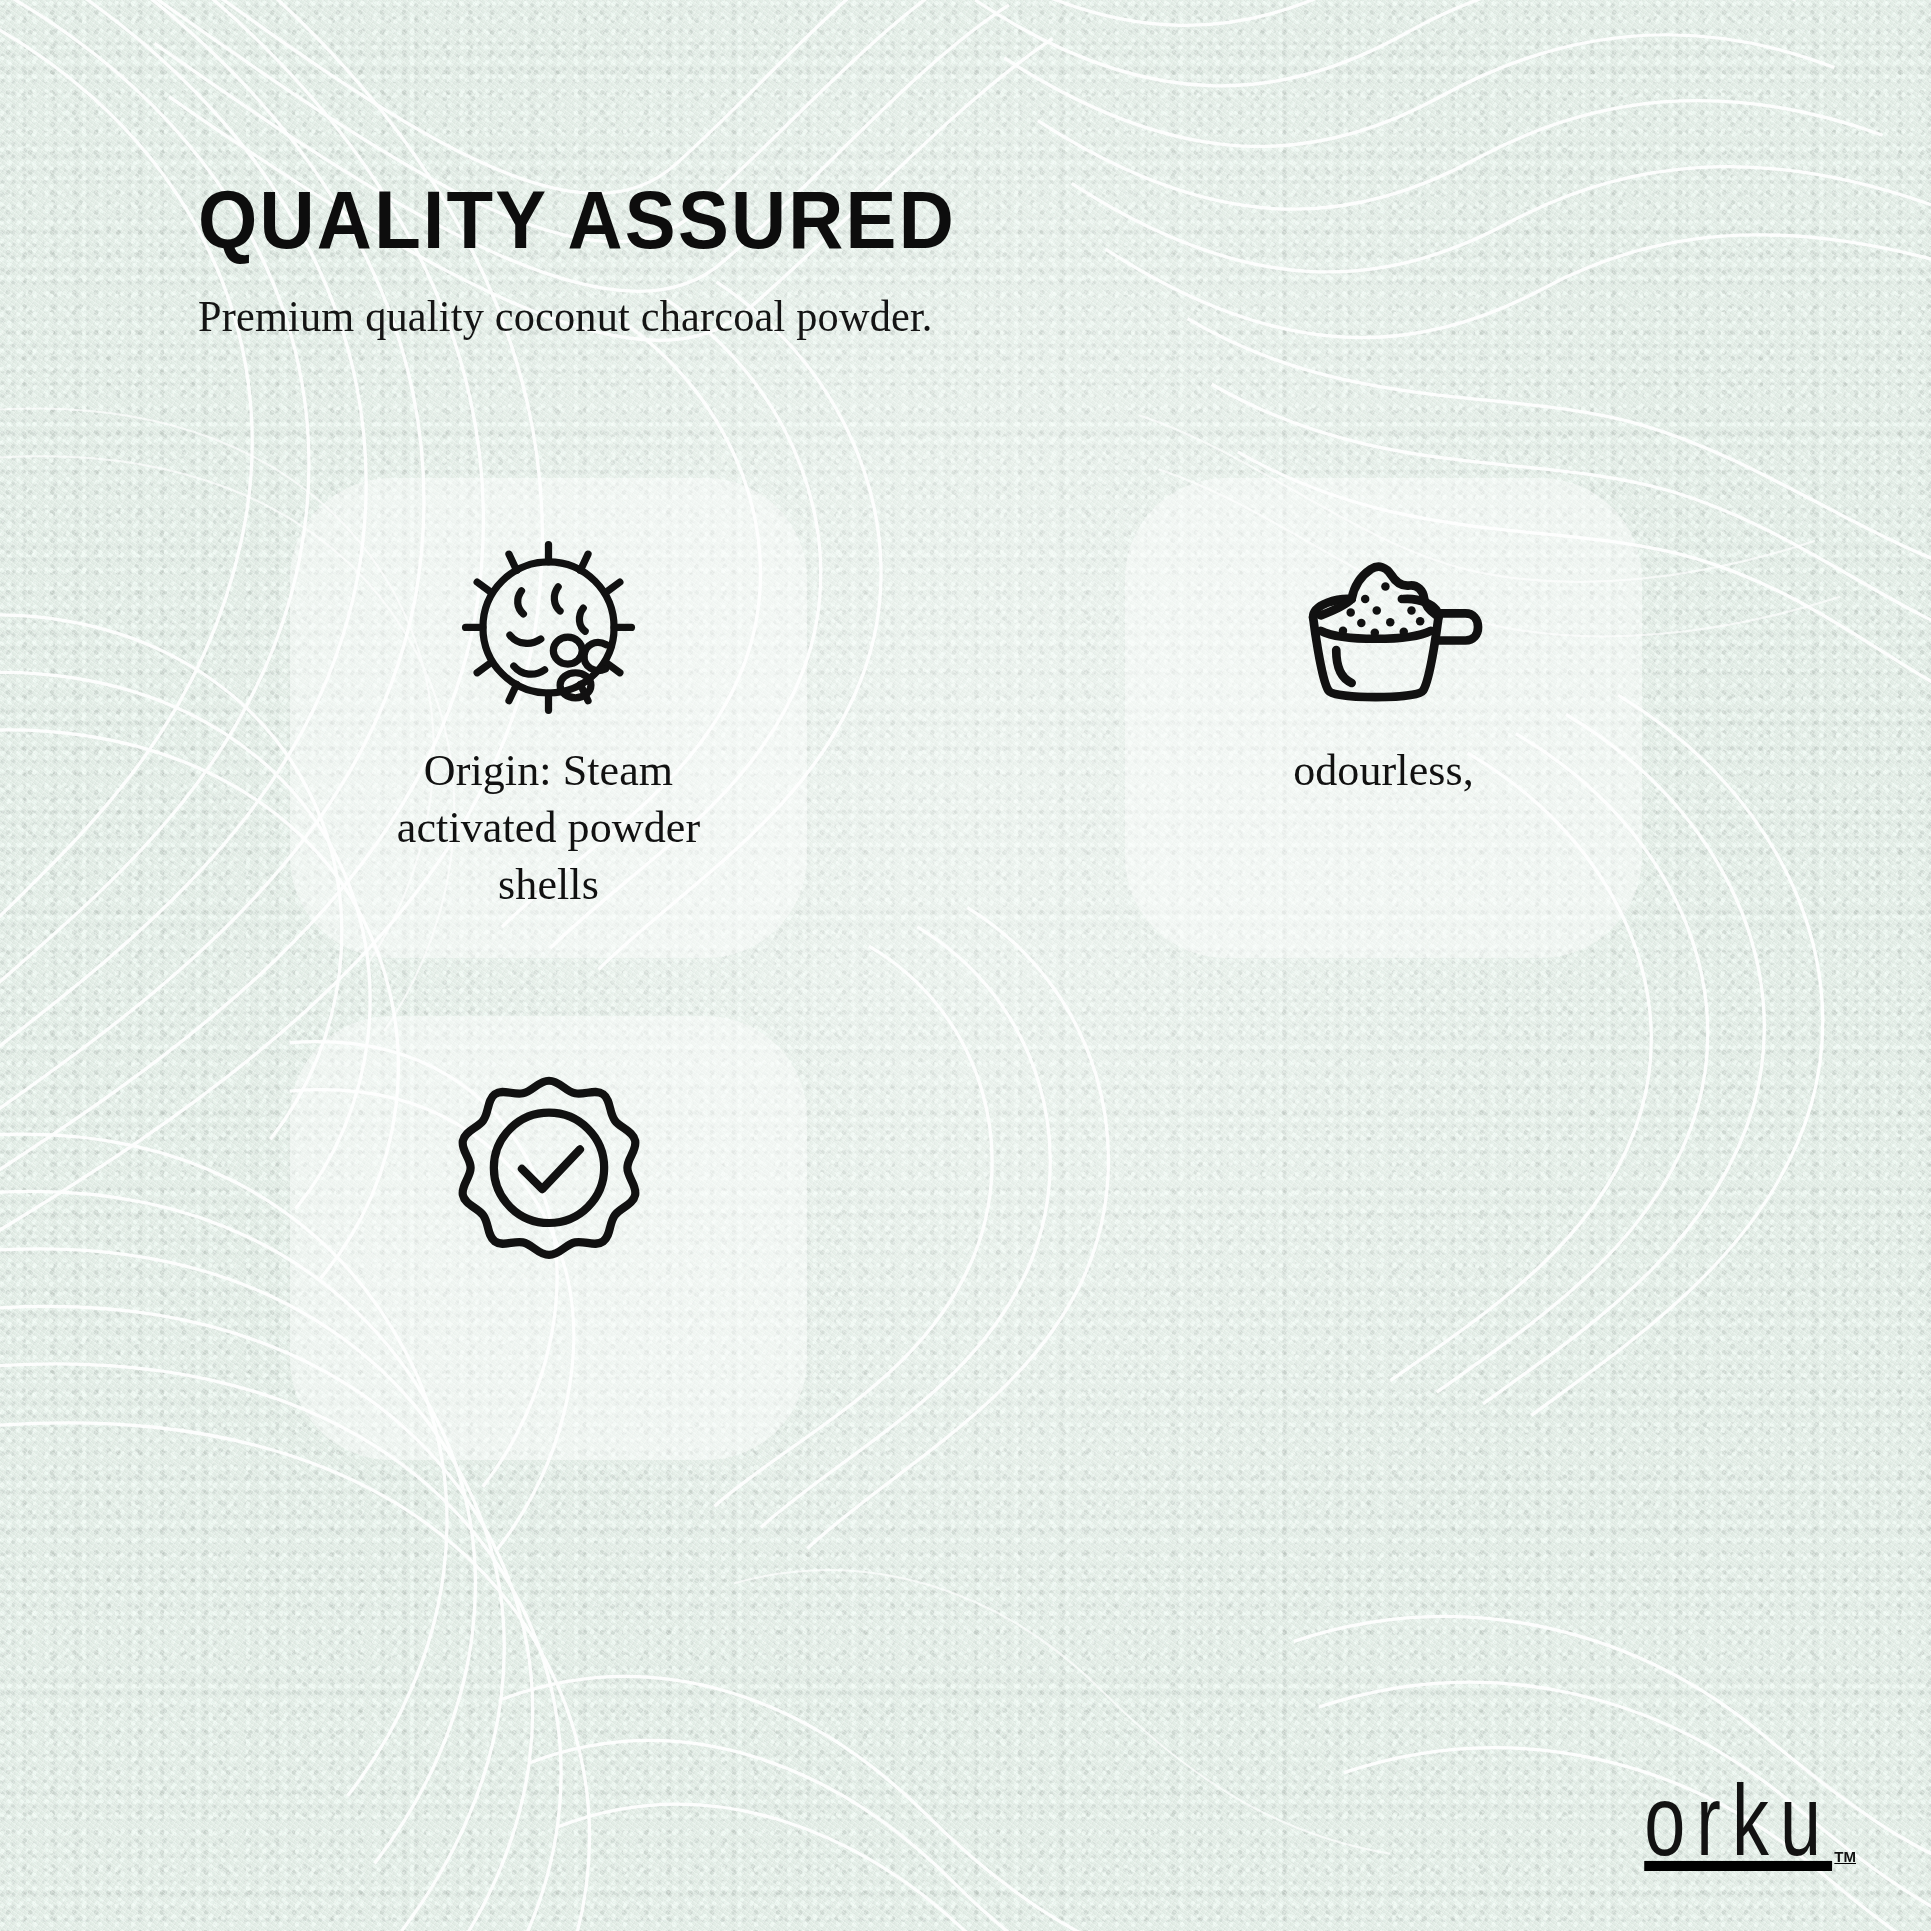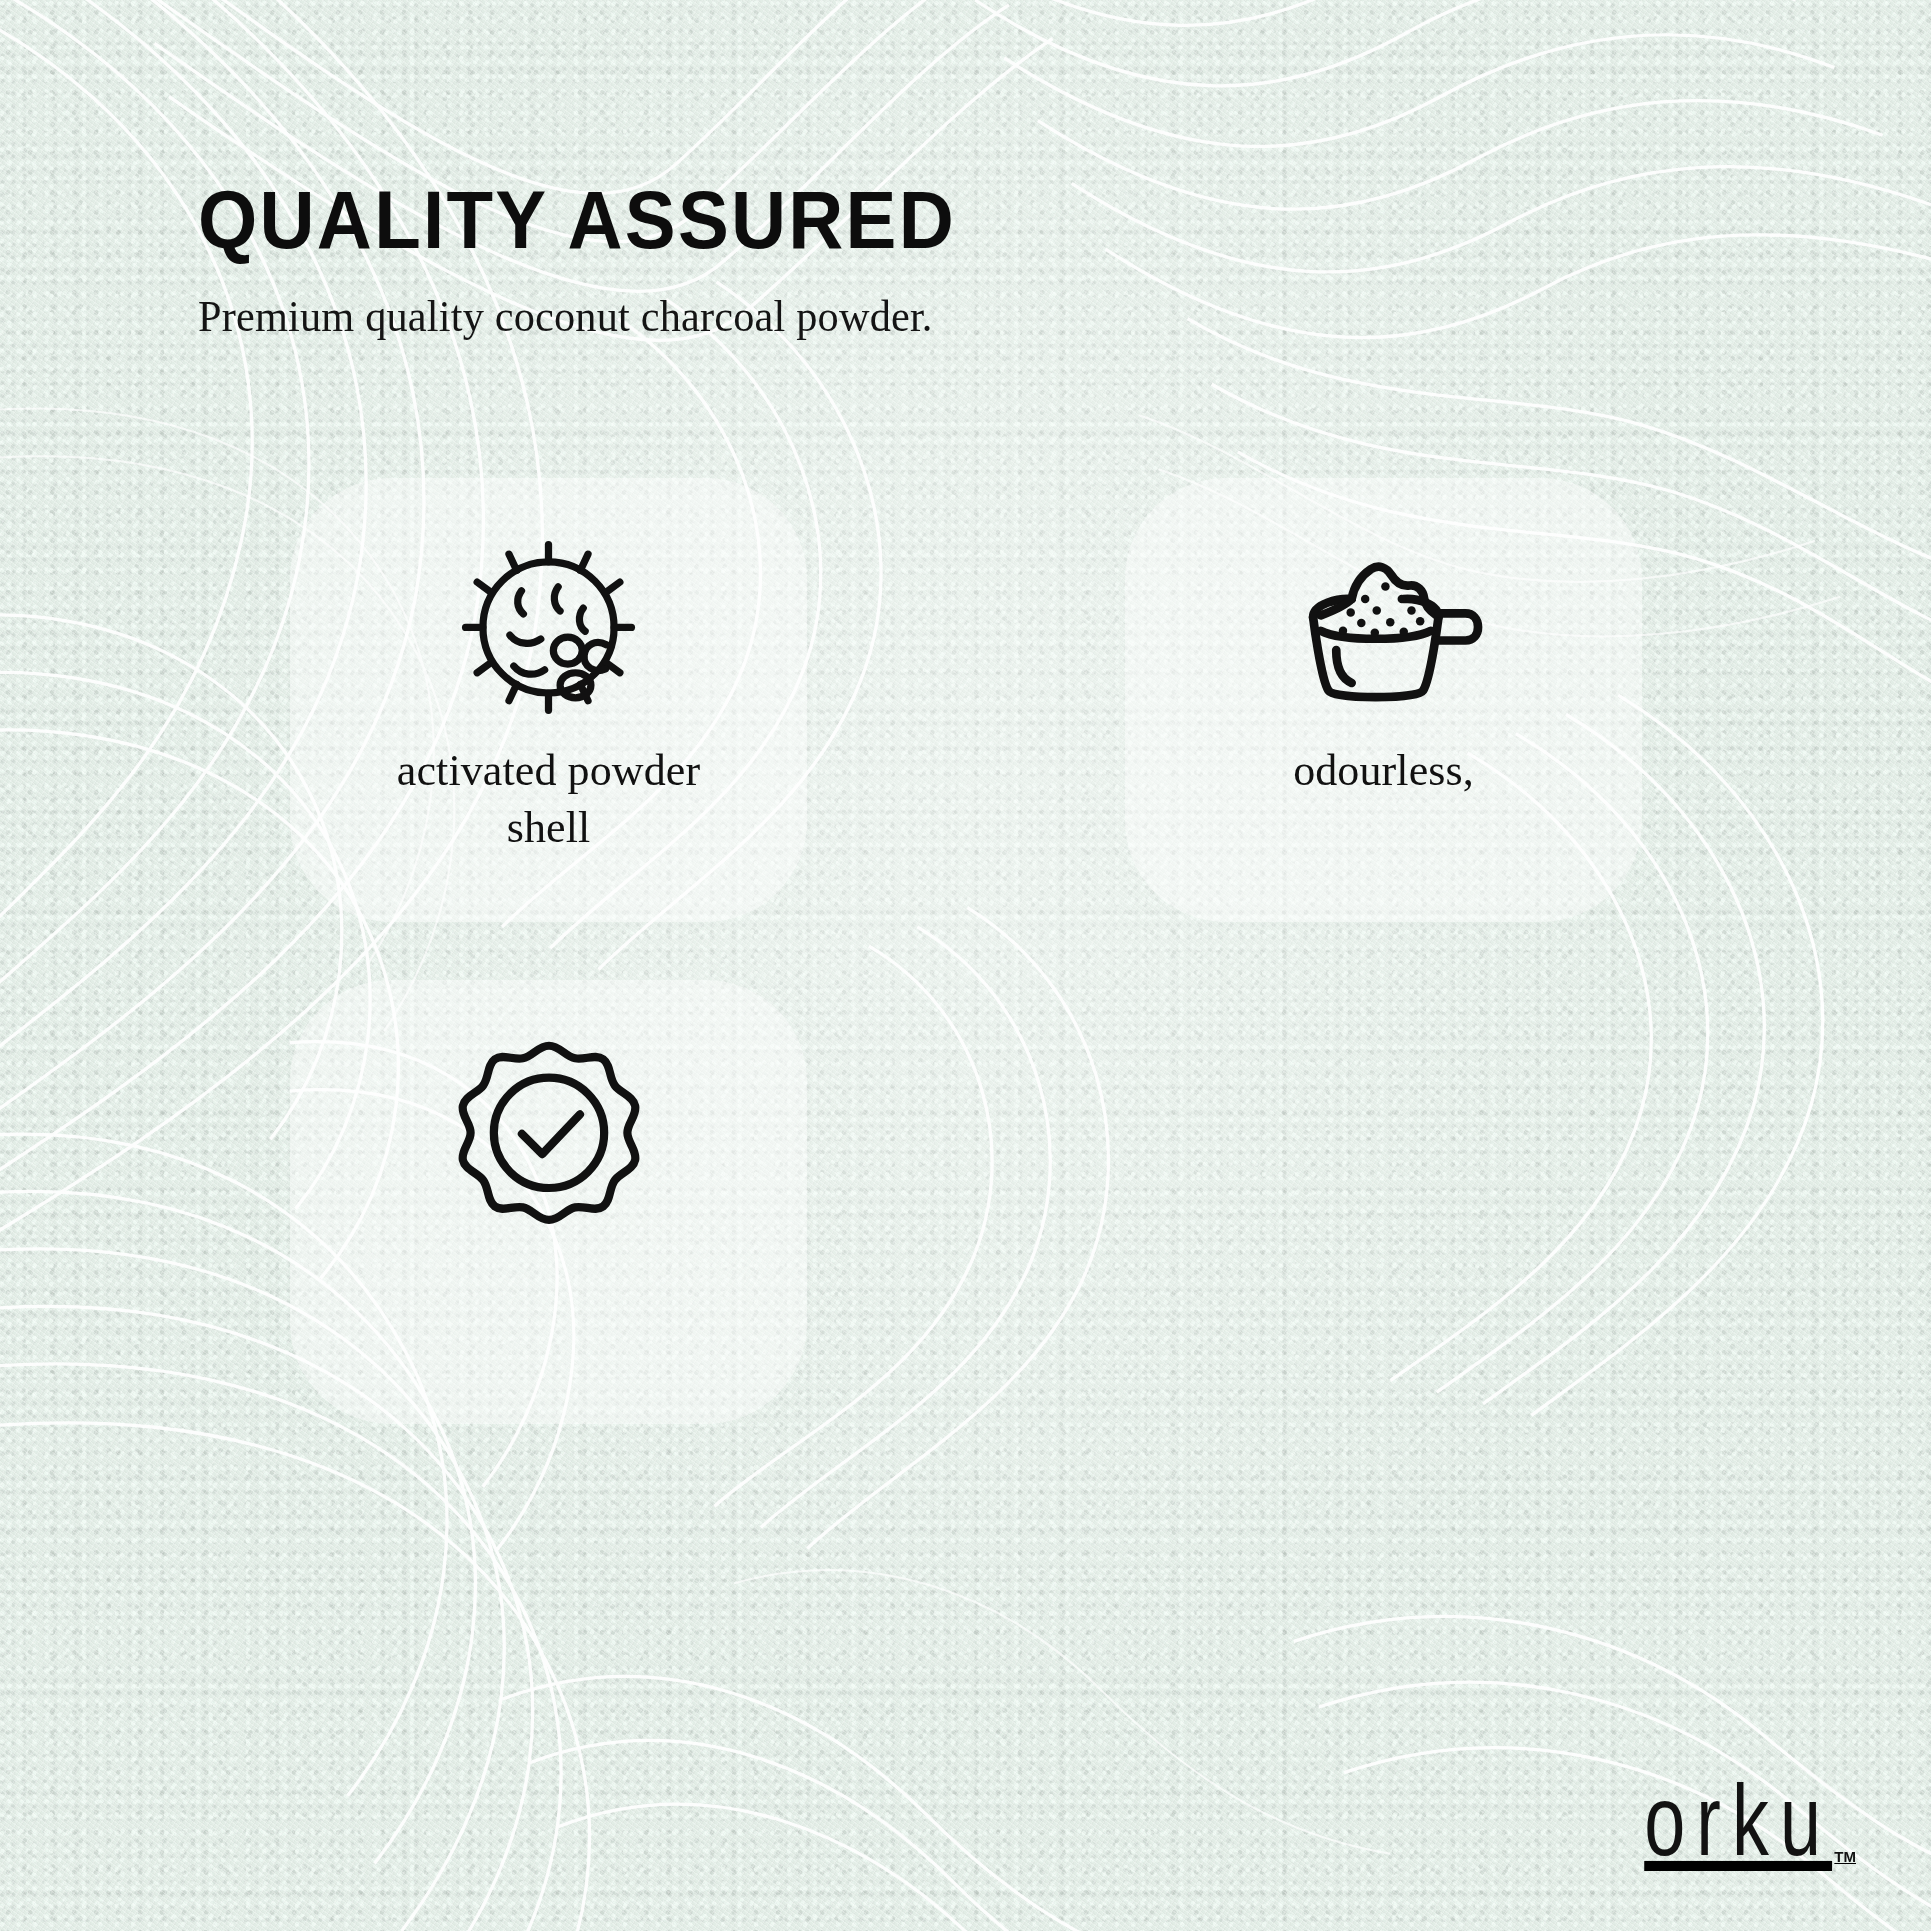--- a/index.html
+++ b/index.html
@@ -259,22 +259,23 @@
             <path d="M134,80 C128,88 129,99 136,104"></path>
             <path d="M58,108 C66,118 80,119 90,112"></path>
             <path d="M62,140 C70,150 84,151 94,144"></path>
             <ellipse cx="118" cy="124" rx="15" ry="14"></ellipse>
             <path d="M158,118 C147,112 136,118 135,129 C134,141 146,148 157,143"></path>
             <ellipse cx="126" cy="160" rx="16" ry="13"></ellipse>
           </g>
         </svg>
       </div>
       <div class="card-text">
+        <span class="ln">Origin: Steam</span>
         <span class="ln">activated powder</span>
-        <span class="ln">shell</span>
+        <span class="ln">shells</span>
       </div>
     </div>
 
     <div class="card right">
       <div class="card-icon">
         <svg width="203" height="164" viewBox="0 0 210 170">
           <g fill="none" stroke="#111" stroke-width="9" stroke-linecap="round" stroke-linejoin="round">
 
             <path d="M32,76 C32,76 40,140 48,152 C54,161 140,161 146,152 C154,140 162,76 162,76"></path>
 

